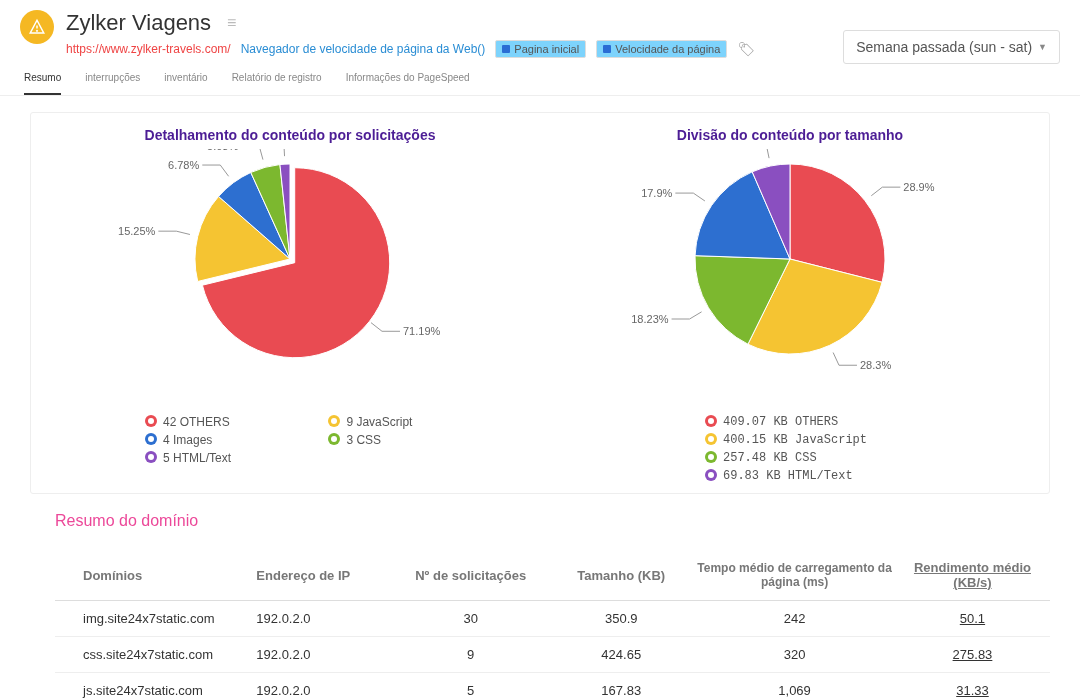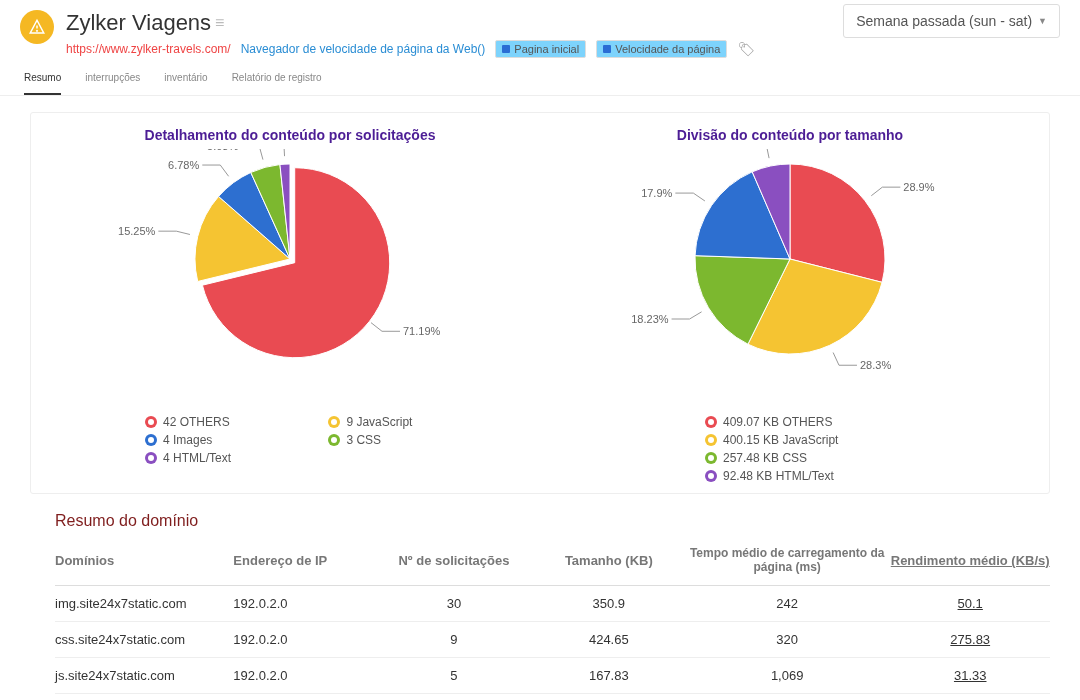--- a/index.html
+++ b/index.html
@@ -2,55 +2,55 @@
 <html><head>
 <meta charset="utf-8">
 <style>
 * { box-sizing: border-box; margin: 0; padding: 0; }
 body { font-family: -apple-system, BlinkMacSystemFont, "Segoe UI", Arial, sans-serif; background: #fff; color: #333; font-size: 13px; }
 .container { width: 1080px; height: 700px; position: relative; }
 
 .header { display: flex; align-items: flex-start; padding: 10px 20px 0 20px; position: relative; }
 .logo-badge { width: 34px; height: 34px; border-radius: 50%; background: #f5b823; display: flex; align-items: center; justify-content: center; color: #fff; font-size: 18px; margin-right: 12px; }
 .title-block { flex: 1; }
-.title-row { display: flex; align-items: center; gap: 4px; }
+.title-row { display: flex; align-items: center; gap: 16px; }
 .page-title { font-size: 22px; font-weight: 500; color: #333; }
 .menu-icon { color: #bbb; font-size: 16px; cursor: default; }
 .sub-row { display: flex; align-items: center; gap: 10px; margin-top: 4px; font-size: 12px; }
 .site-url { color: #ef4444; }
 .crumb-link { color: #2a8dd4; text-decoration: none; }
 .chip { border: 1px solid #ddd; border-radius: 2px; padding: 2px 6px; font-size: 11px; color: #555; display: inline-flex; align-items: center; gap: 4px; background:#7dd3fc; }
 .chip .sq { width: 8px; height: 8px; background: #2a6dd4; display: inline-block; border-radius:1px; }
 .tag-icon { color: #999; font-size: 14px; }
 
-.period-select { position: absolute; right: 20px; top: 4px; border: 1px solid #ddd; border-radius: 3px; padding: 8px 12px; font-size: 14px; color: #555; display: flex; align-items: center; gap: 6px; background: #fff; }
+.period-select { position: absolute; right: 20px; top: 30px; border: 1px solid #ddd; border-radius: 3px; padding: 8px 12px; font-size: 14px; color: #555; display: flex; align-items: center; gap: 6px; background: #fff; }
 .period-select .caret { font-size: 9px; color: #888; }
 
 .tabs { display: flex; gap: 24px; padding: 14px 24px 0 24px; border-bottom: 1px solid #eee; }
 .tab { padding-bottom: 10px; color: #888; font-size: 10px; cursor: pointer; }
 .tab.active { color: #333; border-bottom: 2px solid #333; }
 
 .charts-panel { margin: 16px 30px 0 30px; border: 1px solid #eee; border-radius: 3px; padding: 14px 14px 10px 14px; display: flex; gap: 10px; }
 .chart-col { flex: 1; position: relative; }
 .chart-title { font-size: 14px; font-weight: 600; color: #4c1d95; text-align: center; margin-bottom: 6px; }
 .pie-wrap { position: relative; height: 260px; }
 svg.pie { position: absolute; left: 50%; transform: translateX(-50%); top: 0; }
 
 .legend { display: flex; flex-direction: column; gap: 4px; font-size: 12px; color: #555; margin-top: 6px; }
 .legend.two-col { flex-direction: row; flex-wrap: wrap; }
 .legend.two-col .li { width: 46%; }
-.li { display: flex; align-items: center; gap: 6px; }
+.li { display: flex; align-items: flex-start; gap: 6px; }
 .li-icon { width: 12px; height: 12px; border-radius: 50%; position: relative; }
 .li-icon::after { content: ""; position: absolute; width: 6px; height: 6px; background: #fff; border-radius: 50%; left: 3px; top: 3px; }
 
-.section-title { margin: 18px 30px 6px 55px; font-size: 16px; color: #7f1d1d; font-weight: 500; }
+.section-title { margin: 18px 30px 20px 55px; font-size: 16px; color: #ec4899; font-weight: 500; }
 .table { margin: 0 30px 0 55px; }
 .tr { display: flex; align-items: center; padding: 10px 0; border-bottom: 1px solid #eee; font-size: 13px; }
 .tr.hd { color: #777; font-weight: 600; border-bottom: 1px solid #ddd; }
-.c1 { width: 190px; }
+.c1 { width: 190px; margin-left: 28px; }
 .c2 { width: 150px; }
 .c3 { width: 170px; text-align: center; }
 .c4 { width: 160px; text-align: center; }
 .c5 { width: 220px; text-align: center; }
 .c6 { width: 170px; text-align: center; text-decoration: underline; }
 .tr.hd .c5 { font-size: 12px; line-height: 1.2; }
 </style>
 </head>
 <body>
 <div class="container">
@@ -86,20 +86,21 @@
     <span>Semana passada (sun - sat)</span>
     <span class="caret">▼</span>
   </div>
 </div>
 
 <div class="tabs">
   <div class="tab active">Resumo</div>
   <div class="tab">interrupções</div>
   <div class="tab">inventário</div>
   <div class="tab">Relatório de registro</div>
+  <div class="tab">Informações do PageSpeed</div>
 </div>
 
 <div class="charts-panel">
   <div class="chart-col">
     <div class="chart-title">Detalhamento do conteúdo por solicitações</div>
     <div class="pie-wrap" id="pie0">
           <svg class="pie" width="460" height="230" viewBox="0 0 460 230">
             <path d="M 234.71806602277474 113.70673077046858 L 234.71806602277474 18.70673077046858 A 95 95 0 1 1 142.41711891980054 136.190839912126 Z" fill="#e94b52" stroke="#fff" stroke-width="1"></path>
             <polyline points="310.99346672429965,173.6322115597106 322.0022874441073,182.2812500241373 340.0022874441073,182.2812500241373" fill="none" stroke="#999" stroke-width="1"></polyline>
             <path d="M 230 110 L 137.6990528970258 132.48410914165743 A 95 95 0 0 1 158.53710108068856 47.40563860819189 Z" fill="#f5c432" stroke="#fff" stroke-width="1"></path>
@@ -129,21 +130,21 @@
           <div class="li">
             <span class="li-icon" style="background:#2d6fd0"></span>
             <span>4 Images</span>
           </div>
           <div class="li">
             <span class="li-icon" style="background:#7cb82f"></span>
             <span>3 CSS</span>
           </div>
           <div class="li">
             <span class="li-icon" style="background:#8a4fc0"></span>
-            <span>4 HTML/Text</span>
+            <span>5 HTML/Text</span>
           </div>
         </div>
   </div>
   <div class="chart-col">
     <div class="chart-title">Divisão do conteúdo por tamanho</div>
     <div class="pie-wrap" id="pie1">
           <svg class="pie" width="460" height="230" viewBox="0 0 460 230">
             <path d="M 230 110 L 230 15 A 95 95 0 0 1 322.0903207948254 133.33179838559707 Z" fill="#e94b52" stroke="#fff" stroke-width="1"></path>
             <polyline points="311.28513973961304,46.740802585619356 322.33360533528855,38.14246507298509 340.33360533528855,38.14246507298509" fill="none" stroke="#999" stroke-width="1"></polyline>
             <path d="M 230 110 L 322.0903207948254 133.33179838559707 A 95 95 0 0 1 187.9518540862849 195.18775396275527 Z" fill="#f5c432" stroke="#fff" stroke-width="1"></path>
@@ -154,36 +155,36 @@
             <polyline points="144.89697150548864,51.97867167099336 133.32956957419583,44.09227752918663 115.32956957419583,44.09227752918663" fill="none" stroke="#999" stroke-width="1"></polyline>
             <path d="M 230 110 L 192.2103234187599 22.839571227045496 A 95 95 0 0 1 229.9999999999998 15 Z" fill="#8a4fc0" stroke="#fff" stroke-width="1"></path>
             <polyline points="209.07783709131607,9.147319821323094 206.23404795809688,-4.560811465099022 188.23404795809688,-4.560811465099022" fill="none" stroke="#999" stroke-width="1"></polyline>
             <text x="343.33360533528855" y="42.14246507298509" font-size="11" fill="#666" text-anchor="start">28.9%</text>
             <text x="299.99447404676266" y="220.24754826762404" font-size="11" fill="#666" text-anchor="start">28.3%</text>
             <text x="108.56391924498007" y="174.01327921861224" font-size="11" fill="#666" text-anchor="end">18.23%</text>
             <text x="112.32956957419583" y="48.09227752918663" font-size="11" fill="#666" text-anchor="end">17.9%</text>
             <text x="185.23404795809688" y="-0.5608114650990217" font-size="11" fill="#666" text-anchor="end">6.5%</text>
           </svg>
         </div>
-    <div class="legend" id="leg1" style="margin-left:160px;">
+    <div class="legend" id="leg1" style="margin-left:160px;font-family:Liberation Mono, monospace;">
           <div class="li">
             <span class="li-icon" style="background:#e94b52"></span>
             <span>409.07 KB OTHERS</span>
           </div>
           <div class="li">
             <span class="li-icon" style="background:#f5c432"></span>
             <span>400.15 KB JavaScript</span>
           </div>
           <div class="li">
             <span class="li-icon" style="background:#7cb82f"></span>
             <span>257.48 KB CSS</span>
           </div>
           <div class="li">
             <span class="li-icon" style="background:#8a4fc0"></span>
-            <span>92.48 KB HTML/Text</span>
+            <span>69.83 KB HTML/Text</span>
           </div>
         </div>
   </div>
 </div>
 
 <div class="section-title">Resumo do domínio</div>
 <div class="table">
   <div class="tr hd">
     <div class="c1">Domínios</div>
     <div class="c2">Endereço de IP</div>

